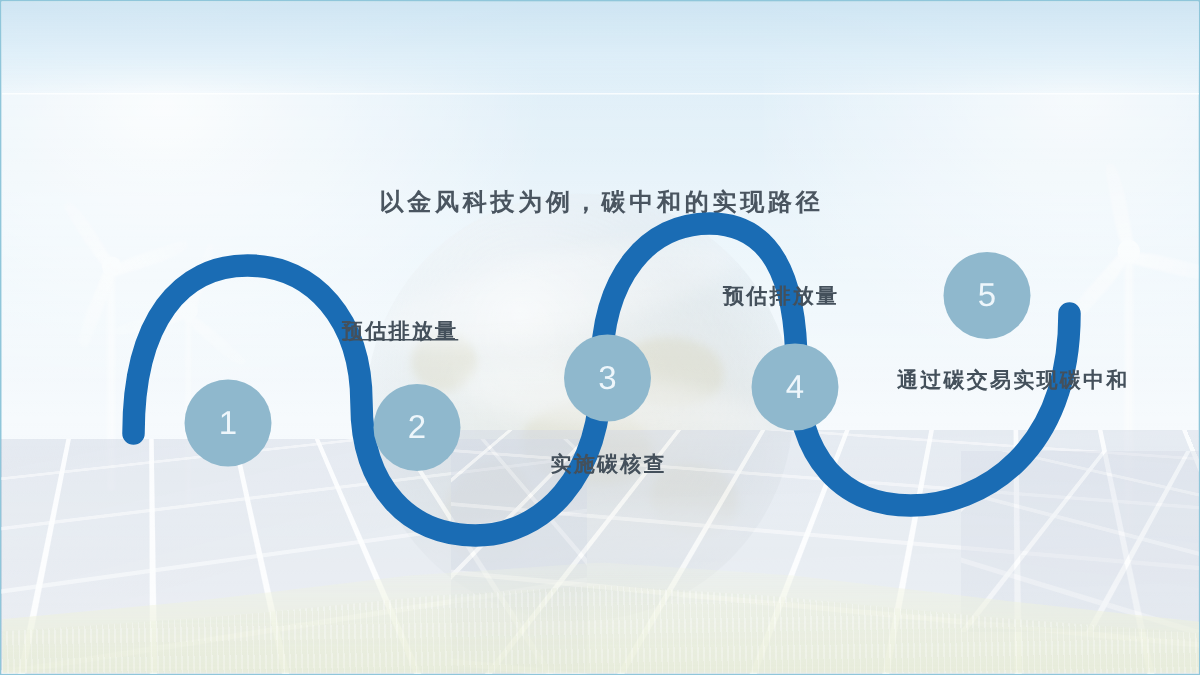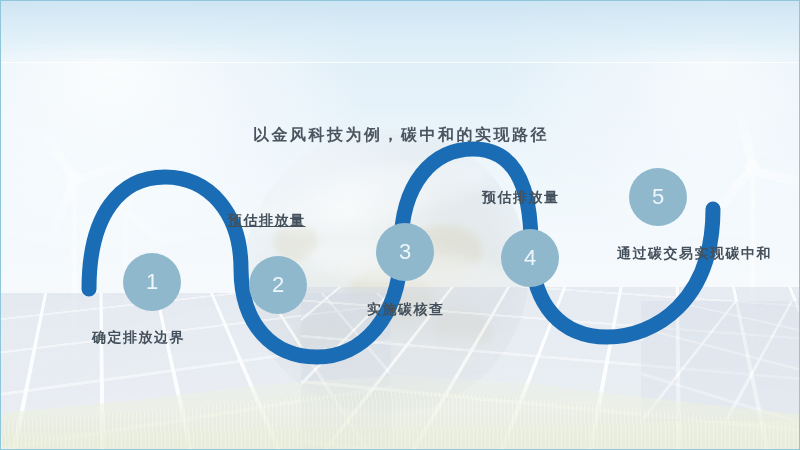--- a/index.html
+++ b/index.html
@@ -299,35 +299,34 @@
              C 360 356, 400 318, 400 246
              C 400 182, 432 148, 472 148
              C 512 148, 530 182, 530 244
              C 530 306, 562 336, 606 336
              C 654 336, 712 300, 712 208" fill="none" stroke="#1a6cb4" stroke-width="15" stroke-linecap="round"></path>
   </svg>
 
   <div class="step-circle" style="left:122px; top:252px;">
     <span>1</span>
   </div>
-  <div class="step-label" style="left:91px; top:328px;">确定排放边界</div>
 
   <div class="step-circle" style="left:248px; top:255px;">
     <span>2</span>
   </div>
   <div class="step-label" style="left:227px; top:211px;text-decoration:underline;">预估排放量</div>
 
   <div class="step-circle" style="left:375px; top:222px;">
     <span>3</span>
   </div>
   <div class="step-label" style="left:366px; top:300px;">实施碳核查</div>
 
   <div class="step-circle" style="left:500px; top:228px;">
     <span>4</span>
   </div>
   <div class="step-label" style="left:481px; top:188px;">预估排放量</div>
 
   <div class="step-circle" style="left:628px; top:167px;">
     <span>5</span>
   </div>
-  <div class="step-label" style="left:616px; top:244px;">通过碳交易实现碳中和</div>
+  <div class="step-label" style="left:597px; top:244px;">通过碳交易实现碳中和</div>
 
 </div>
 
 </body></html>

